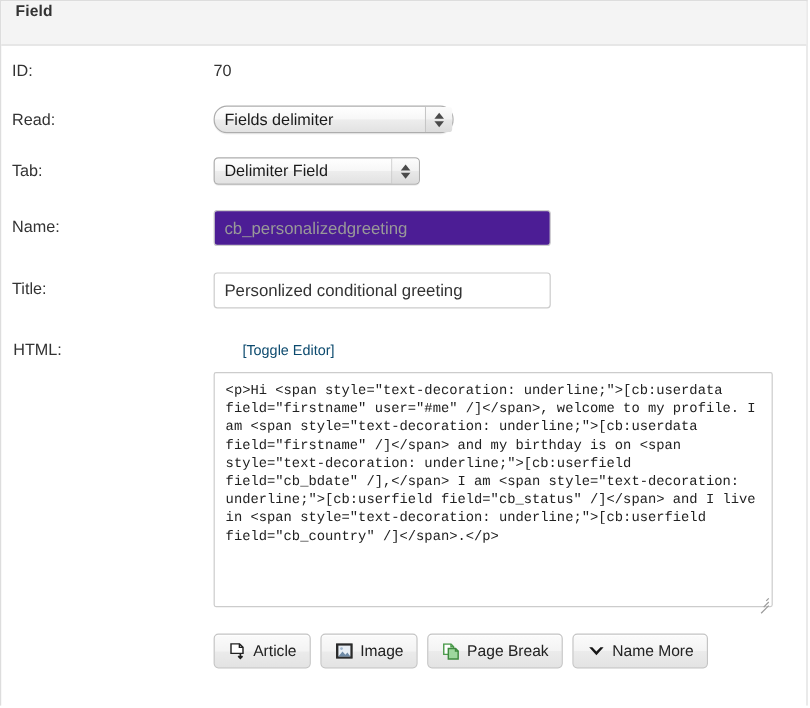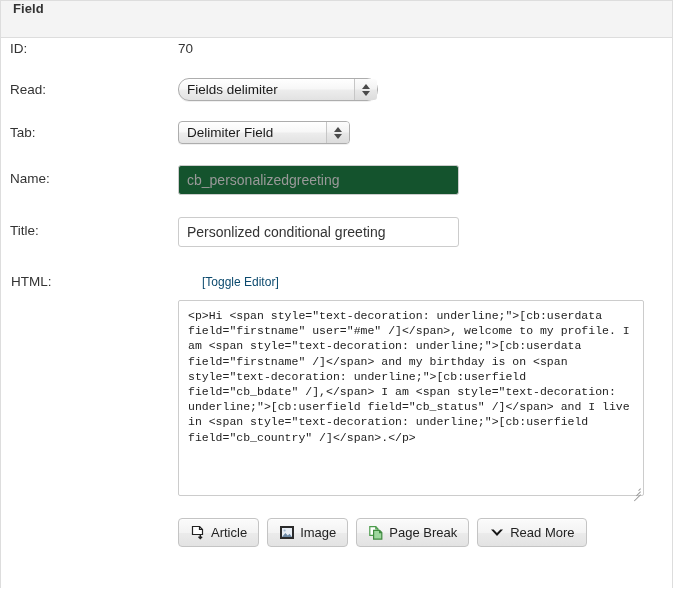--- a/index.html
+++ b/index.html
@@ -57,21 +57,21 @@
     font-size: 13.5px;
     color: #333333;
     flex: 0 0 177px;
   }
   .form-control-col {
     flex: 1 1 auto;
     min-width: 0;
   }
 
   
-  .row-id      { margin-top: 3px; }
+  .row-id      { margin-top: 13px; }
   .row-id .form-label      { padding-top: 0px; }
   .row-type    { margin-top: 21px; }
   .row-type .form-label    { padding-top: 4px; }
   .row-tab     { margin-top: 20px; }
   .row-tab .form-label     { padding-top: 4px; }
   .row-name    { margin-top: 21px; }
   .row-name .form-label    { padding-top: 6px; }
   .row-title   { margin-top: 22px; }
   .row-title .form-label   { padding-top: 6px; }
   .row-html    { margin-top: 27px; }
@@ -147,21 +147,21 @@
     padding: 4px 8px;
     font-family: "Liberation Sans", sans-serif;
     font-size: 14px;
     color: #333333;
     border: 1px solid #cccccc;
     border-radius: 3px;
     background: #ffffff;
     outline: none;
   }
   .text-input[disabled] {
-    background: #14532d;
+    background: #4c1d95;
     color: #999999;
     border-color: #cccccc;
   }
 
   
   .toggle-editor {
     font-size: 12px;
     color: #0c4a6e;
     line-height: 16px;
     display: inline-block;
@@ -347,21 +347,21 @@
             </span>
             <span class="lbl">Page Break</span>
           </button>
 
           <button class="ed-btn">
             <span class="ico">
               <svg width="14" height="12" viewBox="0 0 14 12">
                 <path d="M1,2.4 l6,6.6 l6,-6.6 l-2.6,0 l-3.4,3.6 l-3.4,-3.6 z" fill="#161616"></path>
               </svg>
             </span>
-            <span class="lbl">Read More</span>
+            <span class="lbl">Name More</span>
           </button>
 
         </div>
 
       </div>
     </div>
 
   </div>
 </div>
 

